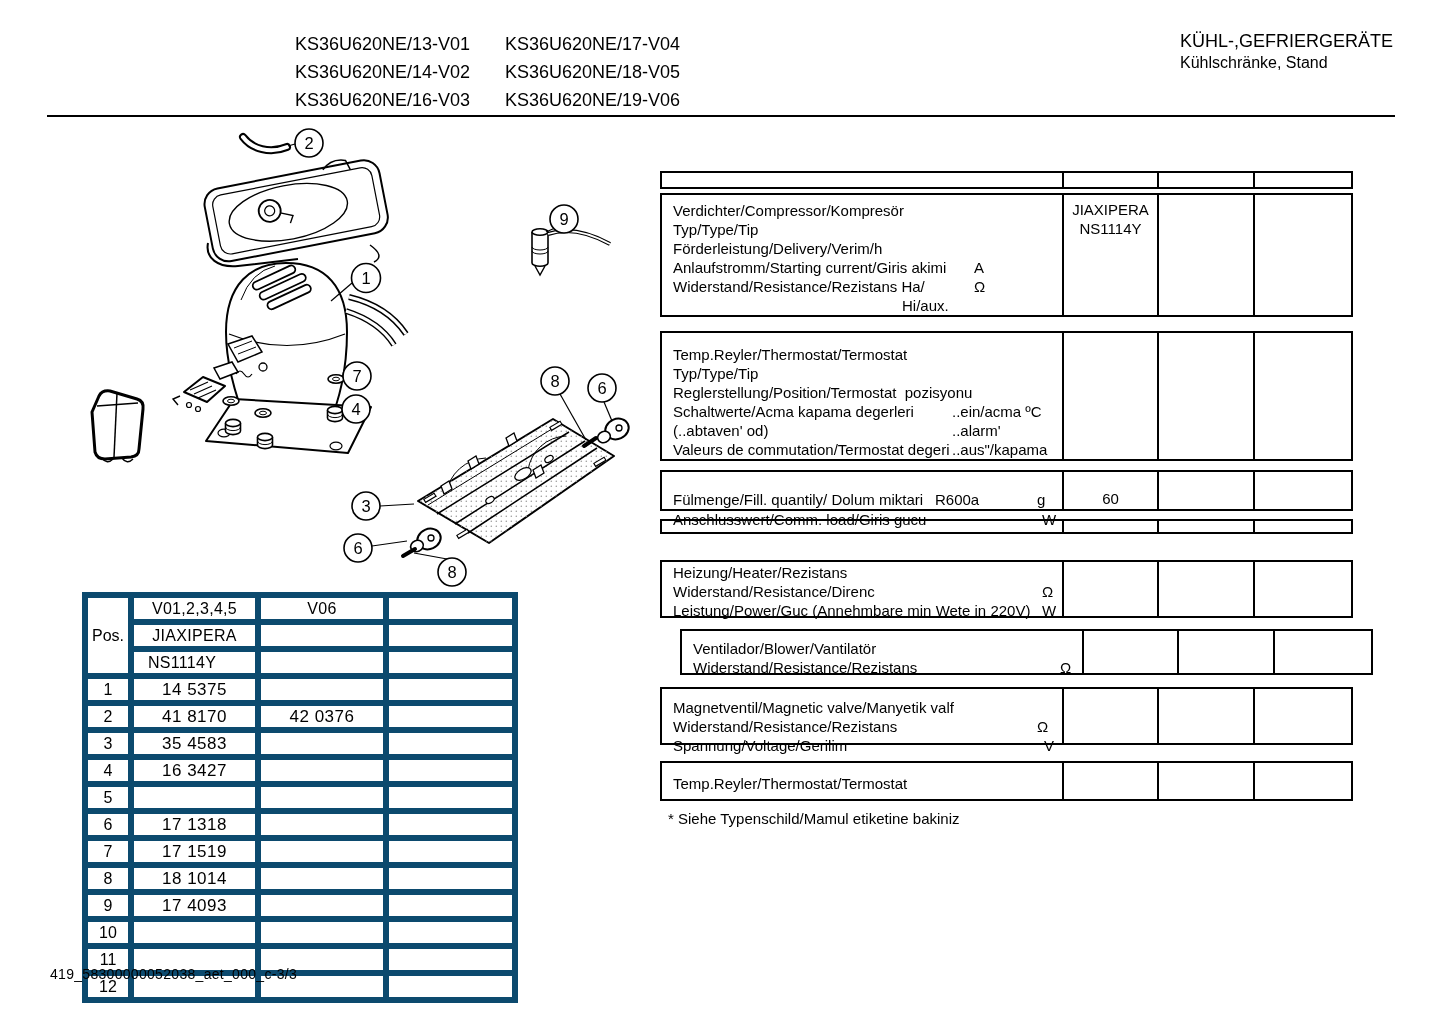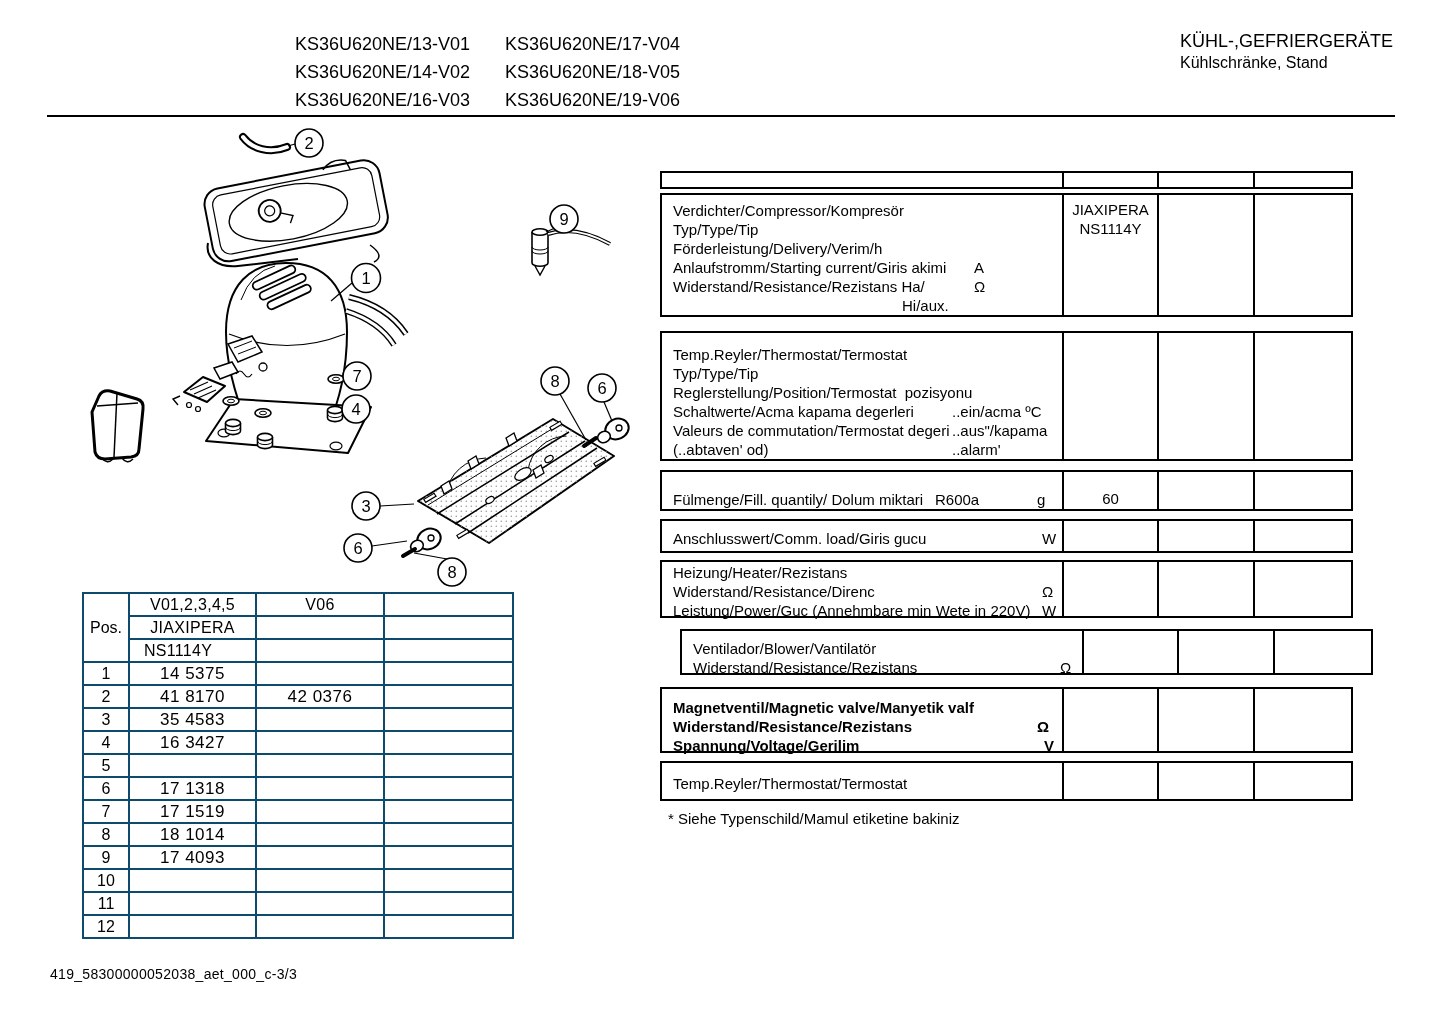--- a/index.html
+++ b/index.html
@@ -9,21 +9,21 @@
   .brand{position:absolute;left:68px;top:22px;font-size:35px;font-weight:bold;letter-spacing:2px;}
   .models{position:absolute;top:30px;font-size:18px;line-height:28px;}
   .models div{height:28px;}
   .models-c1{left:295px;}
   .models-c2{left:505px;}
   .category{position:absolute;left:1180px;top:31px;font-size:18px;line-height:21px;}
   .category .l2{font-size:16px;}
   .header-rule{position:absolute;left:47px;top:115px;width:1348px;height:2px;background:#000;}
   
   table.parts{position:absolute;left:82px;top:592px;border-collapse:collapse;table-layout:fixed;}
-  table.parts td{border:2px solid #0c4a6e;padding:0;height:21px;font-size:17px;text-align:center;
+  table.parts td{border:6px solid #0c4a6e;padding:0;height:21px;font-size:17px;text-align:center;
                  vertical-align:middle;letter-spacing:.5px;overflow:hidden;}
   table.parts td.hdr{font-size:16px;letter-spacing:.3px;}
   table.parts td.type{text-align:left;padding-left:14px;}
   table.parts td.pos{font-size:16px;letter-spacing:0;}
   
   .tbox{position:absolute;left:660px;width:693px;border:2px solid #000;box-sizing:border-box;background:#fff;}
   .vline{position:absolute;top:0;bottom:0;width:2px;background:#000;}
   .v1{left:400px}.v2{left:495px}.v3{left:591px}
   .ttitle{position:absolute;left:10px;bottom:0px;font-size:15.5px;letter-spacing:.2px;
           text-decoration:underline;white-space:pre;}
@@ -376,34 +376,34 @@
 
   <div class="tbox" style="top:331px;height:130px;">
     <div class="vline v1"></div>
     <div class="vline v2"></div>
     <div class="vline v3"></div>
     <div style="padding-top:12px;">
       <div class="tline">Temp.Reyler/Thermostat/Termostat</div>
       <div class="tline">Typ/Type/Tip</div>
       <div class="tline">Reglerstellung/Position/Termostat  pozisyonu</div>
       <div class="tline"><span>Schaltwerte/Acma kapama degerleri</span><span class="u" style="left:290px">..ein/acma ºC</span></div>
+      <div class="tline"><span>(..abtaven' od)</span><span class="u" style="left:290px">..alarm'</span></div>
       <div class="tline"><span>Valeurs de commutation/Termostat degeri</span><span class="u" style="left:290px">..aus"/kapama</span></div>
-      <div class="tline"><span>(..abtaven' od)</span><span class="u" style="left:290px">..alarm'</span></div>
     </div>
   </div>
 
   <div class="tbox" style="top:470px;height:41px;">
     <div class="vline v1"></div>
     <div class="vline v2"></div>
     <div class="vline v3"></div>
     <div class="tline babs" style="bottom:0;"><span>Fülmenge/Fill. quantily/ Dolum miktari</span><span class="u" style="left:273px">R600a</span><span class="u" style="left:375px">g</span></div>
     <div class="tval" style="bottom:1px;">60</div>
   </div>
 
-  <div class="tbox" style="top:519px;height:34px;">
+  <div class="tbox" style="top:519px;height:15px;">
     <div class="vline v1"></div>
     <div class="vline v2"></div>
     <div class="vline v3"></div>
     <div class="tline babs" style="bottom:3px;"><span>Anschlusswert/Comm. load/Giris gucu</span><span class="u" style="left:380px">W</span></div>
   </div>
 
   <div class="tbox" style="top:560px;height:58px;">
     <div class="vline v1"></div>
     <div class="vline v2"></div>
     <div class="vline v3"></div>
@@ -417,21 +417,21 @@
   <div class="tbox" style="top:629px;height:46px;margin-left:20px;">
     <div class="vline v1"></div>
     <div class="vline v2"></div>
     <div class="vline v3"></div>
     <div style="padding-top:8px;">
       <div class="tline">Ventilador/Blower/Vantilatör</div>
       <div class="tline"><span>Widerstand/Resistance/Rezistans</span><span class="u" style="left:378px">Ω</span></div>
     </div>
   </div>
 
-  <div class="tbox" style="top:687px;height:66px;font-weight:bold;">
+  <div class="tbox" style="top:687px;height:58px;">
     <div class="vline v1"></div>
     <div class="vline v2"></div>
     <div class="vline v3"></div>
     <div style="padding-top:9px;">
       <div class="tline">Magnetventil/Magnetic valve/Manyetik valf</div>
       <div class="tline"><span>Widerstand/Resistance/Rezistans</span><span class="u" style="left:375px">Ω</span></div>
       <div class="tline"><span>Spannung/Voltage/Gerilim</span><span class="u" style="left:382px">V</span></div>
     </div>
   </div>
 

